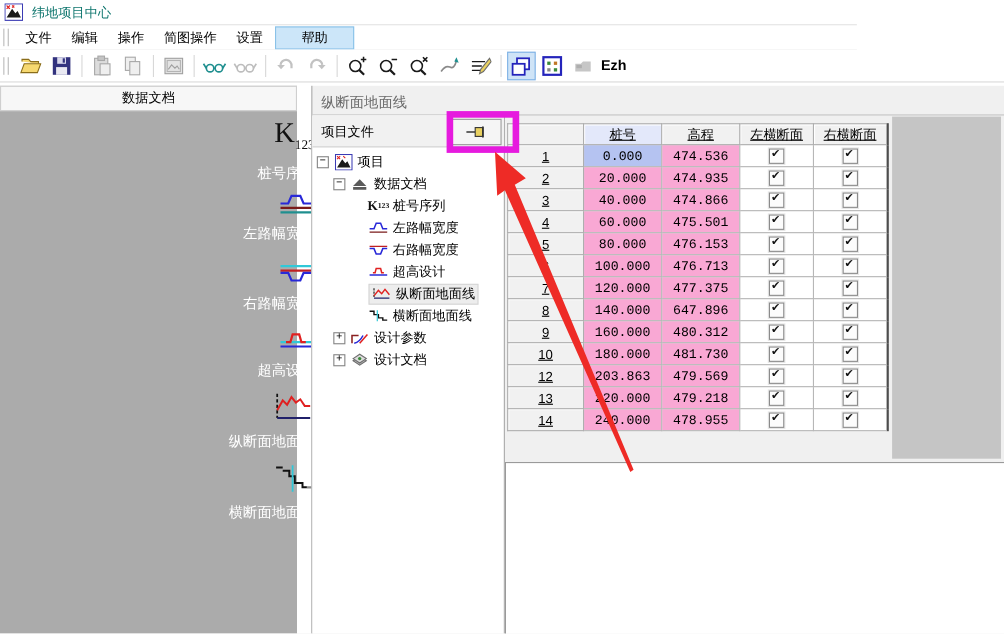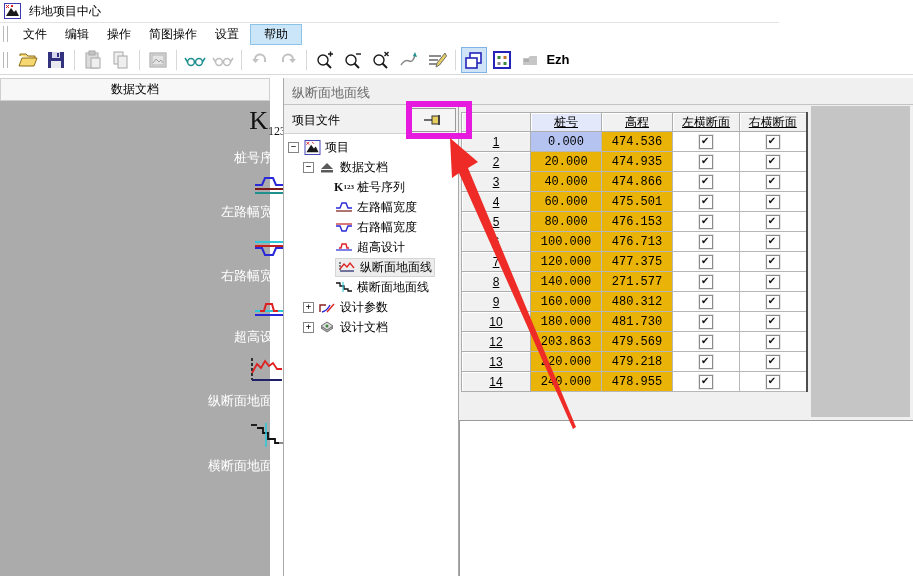--- a/index.html
+++ b/index.html
@@ -6,27 +6,27 @@
   body{
     width:913px;height:576px;position:relative;overflow:hidden;
     background:#ffffff;
     font-family:"Liberation Sans","DejaVu Sans",sans-serif;
     font-size:12px;color:#000;
     -webkit-font-smoothing:none;
   }
   
   .titlebar{position:absolute;left:0;top:0;width:913px;height:22px;background:#fff;display:flex;align-items:center;}
   .titlebar .appicon{width:17px;height:16px;margin:0 8px 0 4px;display:inline-block;}
-  .titlebar .apptitle{font-size:12px;color:#000000;}
+  .titlebar .apptitle{font-size:12px;color:#0f766e;}
   
   .menubar{position:absolute;left:0;top:22px;width:779px;height:22px;background:#fff;
     border-top:1px solid #e3e3e3;border-bottom:1px solid #d9d9d9;display:flex;align-items:center;}
   .grip{width:3px;height:16px;margin:0 6px 0 3px;border-left:1px solid #b9b9b9;border-right:1px solid #b9b9b9;}
   .menuitem{padding:2px 7px;margin:0 2px;cursor:default;}
-  .menuitem.hl{background:#cce6f9;border:1px solid #8ac2e8;padding:1px 13px;}
+  .menuitem.hl{background:#cce6f9;border:1px solid #8ac2e8;padding:1px 23px;}
   
   .toolbar{position:absolute;left:0;top:45px;width:913px;height:29px;background:#fff;
     border-bottom:1px solid #d9d9d9;display:flex;align-items:center;}
   .tb{width:24px;height:24px;display:flex;align-items:center;justify-content:center;margin:0 1px;border:1px solid transparent;}
   .tb.active{background:#cfe4f7;border:1px solid #7fb2e5;}
   .tbsep{width:1px;height:20px;background:#d8d8d8;margin:0 4px;}
   .ezh{color:#000000;font-size:13px;font-weight:bold;}
   
   .sidebar{position:absolute;left:0;top:78px;width:270px;height:498px;background:#ababab;}
   .sidebar-header{position:absolute;left:0;top:0;width:268px;height:21px;background:#f7f7f7;
@@ -55,21 +55,21 @@
   .ticon{width:18px;height:16px;margin-right:4px;display:flex;align-items:center;justify-content:center;flex:0 0 18px;}
   .tsel{background:#ededed;border:1px solid #d5d5d5;padding:0 2px;display:flex;align-items:center;}
   .lvl0{padding-left:4px;} .lvl1{padding-left:19px;} .lvl2{padding-left:36px;}
   
   .table-region{position:absolute;left:177px;top:34px;}
   table.grid{border-collapse:collapse;table-layout:fixed;}
   table.grid td,table.grid th{padding:0;font-weight:normal;overflow:hidden;}
   .hcell,.rowhead{background:#f1f1f1;border:1px solid #aeaeae;box-shadow:inset 1px 1px 0 #ffffff;
     text-align:center;height:18px;text-decoration:underline;}
   .hcell.sthl{background:#e3e8fa;}
-  td.dcell{background:#eab308;border:1px solid #b7b7b7;text-align:center;height:19px;
+  td.dcell{background:#f9a8d4;border:1px solid #b7b7b7;text-align:center;height:19px;
     font-family:"Liberation Mono","DejaVu Sans Mono",monospace;font-size:12px;}
   td.dcell.selected{background:#b5c3f1;}
   td.ccell{background:#fff;border:1px solid #b7b7b7;text-align:center;height:19px;}
   .lastcol{border-right:2px solid #4d4d4d !important;}
   .cb{display:inline-block;width:12px;height:12px;border:1px solid #8b8b8b;background:#fcfcfc;
     box-shadow:0 0 0 1px #e7e7e7;position:relative;vertical-align:middle;}
   .cb::after{content:"\2714";position:absolute;left:1px;top:-1px;font-size:10px;color:#111;}
   .gray-right{position:absolute;left:527px;top:28px;width:99px;height:311px;background:#c5c5c5;}
   .bottom-panel{position:absolute;left:175px;top:342px;width:456px;height:157px;background:#fff;
     border-top:1px solid #9a9a9a;border-left:1px solid #9a9a9a;}
@@ -493,21 +493,21 @@
       <tr>
         <td class="rowhead">7</td>
         <td class="dcell">120.000</td>
         <td class="dcell">477.375</td>
         <td class="ccell"><span class="cb"></span></td>
         <td class="ccell lastcol"><span class="cb"></span></td>
       </tr>
       <tr>
         <td class="rowhead">8</td>
         <td class="dcell">140.000</td>
-        <td class="dcell">271.577</td>
+        <td class="dcell">647.896</td>
         <td class="ccell"><span class="cb"></span></td>
         <td class="ccell lastcol"><span class="cb"></span></td>
       </tr>
       <tr>
         <td class="rowhead">9</td>
         <td class="dcell">160.000</td>
         <td class="dcell">480.312</td>
         <td class="ccell"><span class="cb"></span></td>
         <td class="ccell lastcol"><span class="cb"></span></td>
       </tr>

